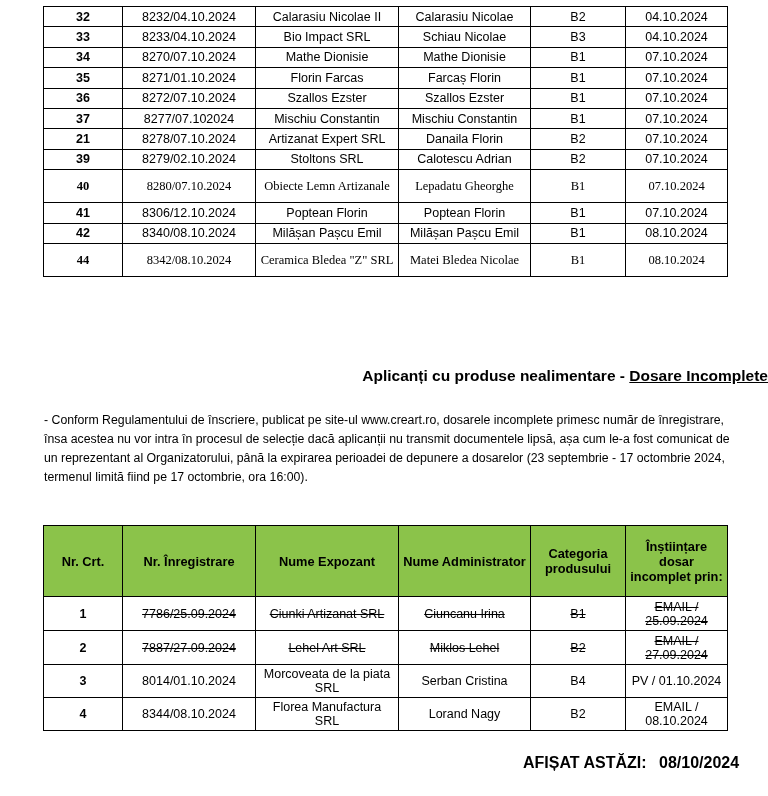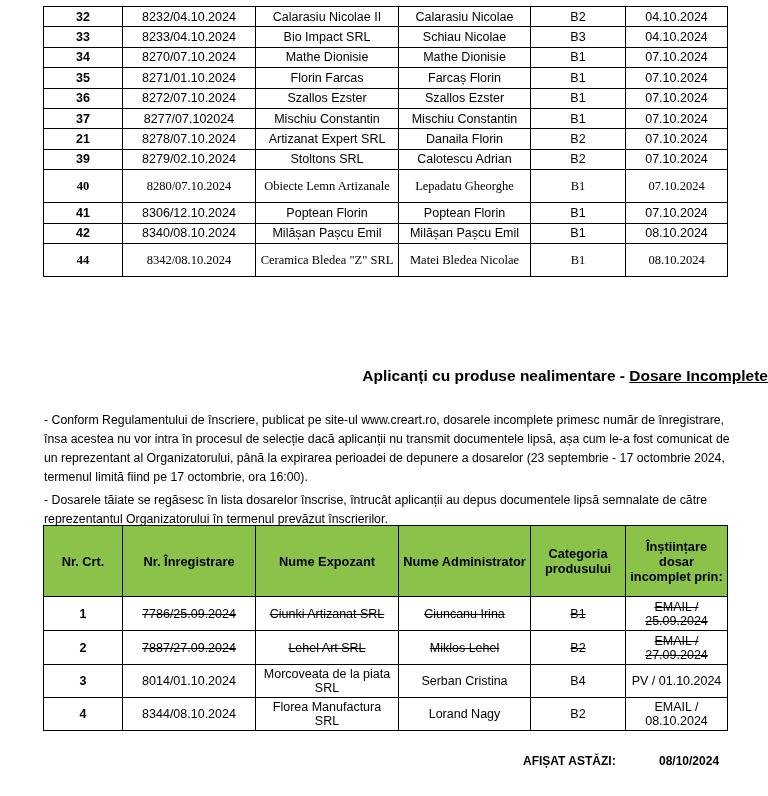--- a/index.html
+++ b/index.html
@@ -15,21 +15,21 @@
   .title { position:absolute; left:0; width:768px; top:367px; text-align:right;
            font-weight:bold; font-size:15.5px; }
   .title u { text-decoration:underline; }
   .notes { position:absolute; left:44px; width:690px; top:411px; font-size:12.3px; line-height:19px; }
   .notes p { margin:0 0 4px 0; }
   #t2 { left:43px; top:525px; width:684px; }
   #t2 th { background:#8bc34a; font-weight:bold; font-size:12.8px; height:70px; line-height:15px; }
   #t2 td { height:33px; }
   #t2 tr.r3 td, #t2 tr.r4 td { height:32px; }
   .strike { text-decoration:line-through; }
-  .footer { position:absolute; top:754px; font-weight:bold; font-size:12px; }
+  .footer { position:absolute; top:754px; font-weight:bold; font-size:16px; }
 </style>
 </head>
 <body>
 
 <table id="t1">
   <colgroup>
     <col style="width:79px">
       <col style="width:133px">
       <col style="width:143px">
     <col style="width:132px">
@@ -135,21 +135,20 @@
     </tr>
   </tbody>
 </table>
 
 <div class="title">
   <span>Aplicanți cu produse nealimentare - </span><u>Dosare Incomplete</u>
 </div>
 
 <div class="notes">
   <p>- Conform Regulamentului de înscriere, publicat pe site-ul www.creart.ro, dosarele incomplete primesc număr de înregistrare, însa acestea nu vor intra în procesul de selecție dacă aplicanții nu transmit documentele lipsă, așa cum le-a fost comunicat de un reprezentant al Organizatorului, până la expirarea perioadei de depunere a dosarelor (23 septembrie - 17 octombrie 2024, termenul limită fiind pe 17 octombrie, ora 16:00).</p>
-  <p>- Dosarele tăiate se regăsesc în lista dosarelor înscrise, întrucât aplicanții au depus documentele lipsă semnalate de către reprezentantul Organizatorului în termenul prevăzut înscrierilor.</p>
 </div>
 
 <table id="t2">
   <colgroup>
     <col style="width:79px">
       <col style="width:133px">
       <col style="width:143px">
     <col style="width:132px">
       <col style="width:95px">
       <col style="width:102px">

